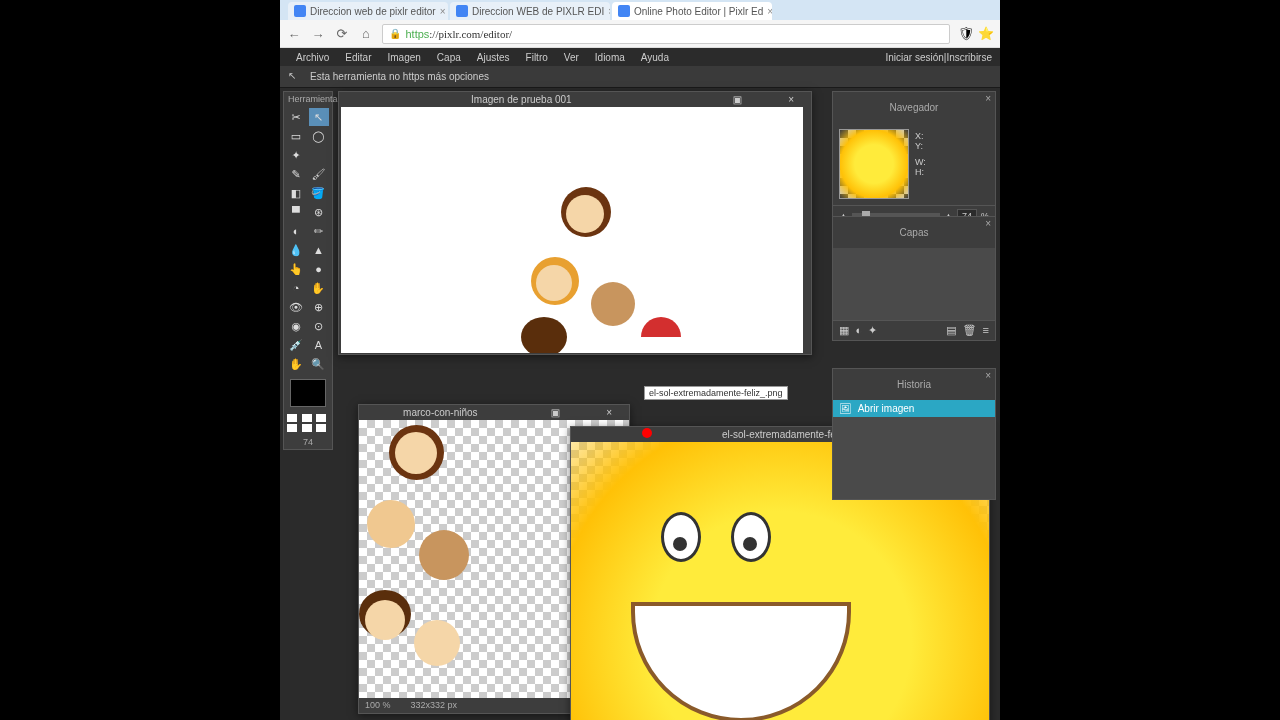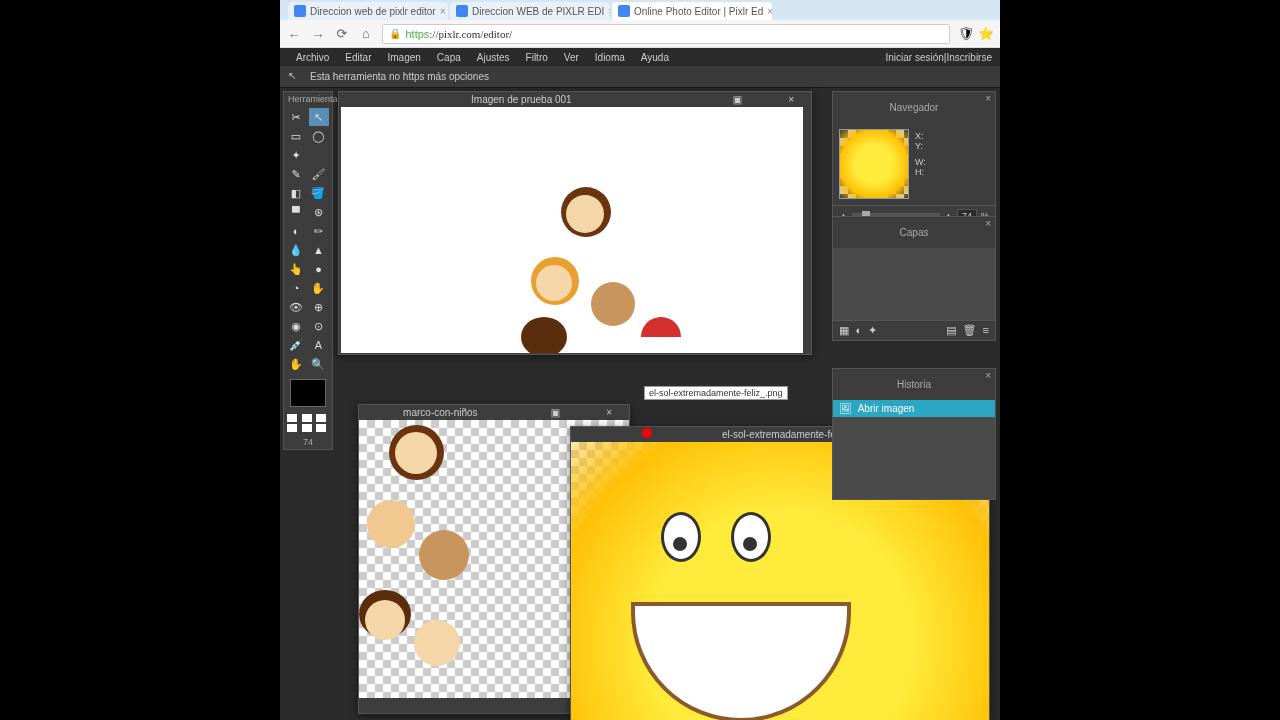--- a/index.html
+++ b/index.html
@@ -198,20 +198,24 @@
           <div style="position:absolute;left:0;top:0;width:160px;height:278px">
             <div class="kid kid-hair" style="left:30px;top:5px;width:55px;height:55px"></div>
             <div class="kid kid-face" style="left:36px;top:12px;width:42px;height:42px"></div>
             <div class="kid kid-face" style="left:8px;top:80px;width:48px;height:48px;background:#f0c890"></div>
             <div class="kid kid-face" style="left:60px;top:110px;width:50px;height:50px;background:#c8955e"></div>
             <div class="kid kid-hair" style="left:0;top:170px;width:52px;height:48px;background:#5a2e0c"></div>
             <div class="kid kid-face" style="left:6px;top:180px;width:40px;height:40px"></div>
             <div class="kid kid-face" style="left:55px;top:200px;width:46px;height:46px"></div>
           </div>
         </div>
+        <div class="doc-status">
+          <span>100 %</span>
+          <span>332x332 px</span>
+        </div>
       </div>
 
       <div class="doc-window" style="left:290px;top:338px;width:420px;height:400px">
         <div class="doc-title">
           <span class="t">el-sol-extremadamente-fel</span>
         </div>
         <div class="doc-canvas checker" style="height:384px">
           <div class="sun-shape" style="left:-30px;top:-20px;width:480px;height:440px"></div>
           <div style="position:absolute;left:90px;top:70px;width:40px;height:50px;background:#fff;border-radius:50%;border:3px solid #333"></div>
           <div style="position:absolute;left:160px;top:70px;width:40px;height:50px;background:#fff;border-radius:50%;border:3px solid #333"></div>

